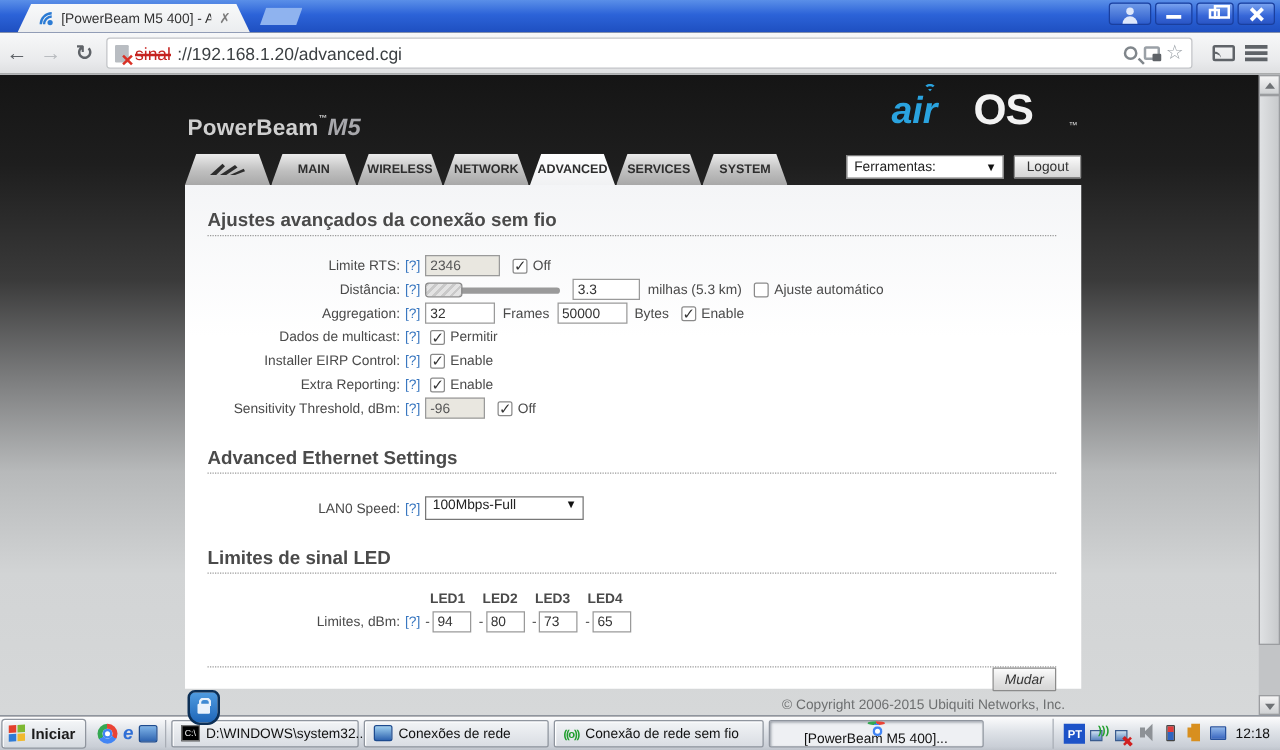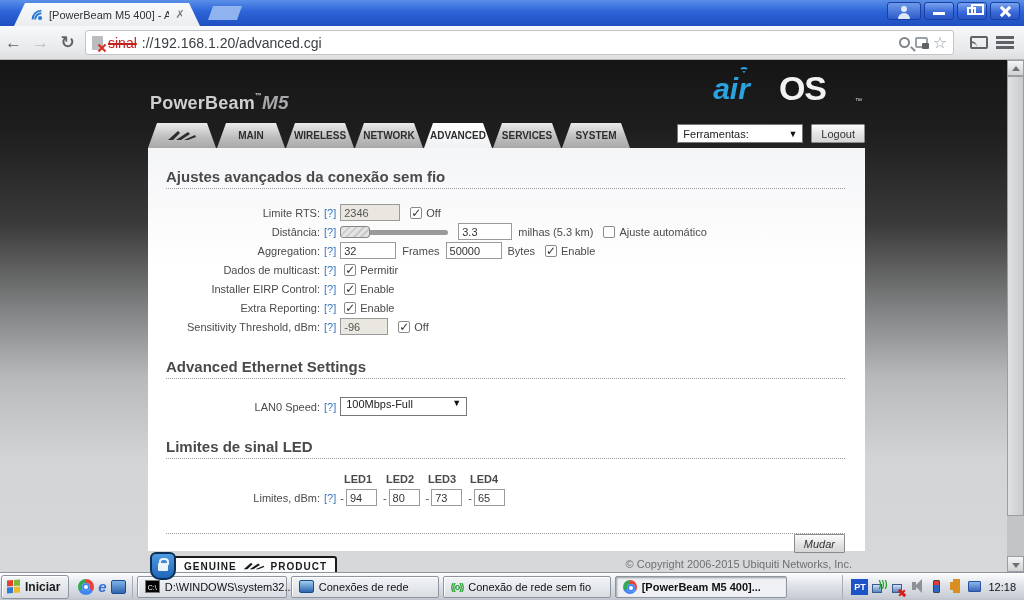--- a/index.html
+++ b/index.html
@@ -142,21 +142,21 @@
   .winflag i:nth-child(3){background:#2f7bd6;} .winflag i:nth-child(4){background:#f0b92e;}
   .ql { display:flex; gap:4px; align-items:center; padding:0 6px; border-right:1px solid #a8adb5; height:22px; }
   .chrome-ball { width:16px; height:16px; border-radius:50%;
     background:conic-gradient(#ea4335 0 33%, #4285f4 33% 66%, #34a853 66% 100%); position:relative; }
   .chrome-ball:after { content:""; position:absolute; left:4px; top:4px; width:8px; height:8px; border-radius:50%; background:#fff; box-shadow:inset 0 0 0 2px #4285f4; }
   .ie-e { font-size:15px; font-weight:bold; font-style:italic; color:#2f6fd6; line-height:1; }
   .ql-win { width:15px; height:14px; background:linear-gradient(#7fb4e8,#2f64b0); border:1px solid #1d4b8f; border-radius:2px; }
   .taskbtn { height:22px; margin-left:4px; padding:0 7px; display:flex; align-items:center; gap:5px; min-width:0;
     background:linear-gradient(#f2f4f6,#d9dde3); border:1px solid #8f959e; border-radius:2px;
     box-shadow:inset 1px 1px 0 #fff; font-size:11px; color:#111; white-space:nowrap; }
-  .taskbtn.active { background:#eef0f3; box-shadow:inset 1px 1px 2px #9aa0a8; font-weight:bold; }
+  .taskbtn.active { background:#eef0f3; box-shadow:inset 1px 1px 2px #9aa0a8; font-weight:normal;flex-direction:column; }
   .cmd-ic { width:15px; height:13px; background:#000; color:#fff; font-size:7px; line-height:13px; text-align:center; border:1px solid #777; flex:0 0 15px;}
   .net-ic { width:15px; height:13px; background:linear-gradient(#9fd0f0,#2f64b0); border:1px solid #1d4b8f; border-radius:2px; flex:0 0 15px;}
   .wifi-ic { color:#1f9e2c; font-size:9px; font-weight:bold; letter-spacing:-1px; flex:0 0 auto;}
   .tray { margin-left:auto; height:24px; display:flex; align-items:center; gap:4px; padding:0 8px 0 8px; border-left:1px solid #a8adb5; }
   .lang { width:17px; height:16px; background:#1d53c8; color:#fff; font-size:9px; font-weight:bold;
     display:flex; align-items:center; justify-content:center; }
   .tray-ic { width:15px; height:15px; position:relative; }
   .t-screen { position:absolute; left:0; bottom:1px; width:10px; height:9px; background:linear-gradient(#cfe2f2,#5b86c0); border:1px solid #3a5c8f; }
   .t-wave { position:absolute; right:0; top:0; color:#1f9e2c; font-size:9px; font-weight:bold; }
   .t-x:after { content:""; position:absolute; right:0; bottom:0; width:8px; height:2px; background:#d02020; transform:rotate(45deg); box-shadow:0 0 0 0.5px #d02020;}
@@ -377,31 +377,20 @@
       <div class="divider"></div>
       <div class="changerow">
         <div class="btn">Mudar</div>
       </div>
     </div>
 
     <div class="genuine">
       <span class="shield">
           <span class="lock"></span>
         </span>
-      <span class="gbadge">
-        <span>GENUINE</span>
-        <svg class="ant" width="22" height="10" viewBox="0 0 30 13">
-          <g fill="#1a1a1a">
-            <path d="M1 11 L11 2 L13 4 L6 11 Z"></path>
-            <path d="M9 11 L21 3 L23 5 L14 11 Z"></path>
-            <path d="M17 11 L28 6 L29 8 L21 11 Z"></path>
-          </g>
-        </svg>
-        <span>PRODUCT</span>
-      </span>
     </div>
     <div class="copyright">© Copyright 2006-2015 Ubiquiti Networks, Inc.</div>
 
     <div class="scrollbar">
       <div class="sb-btn up">
           <span class="tri-up"></span>
         </div>
       <div class="sb-thumb"></div>
       <div class="sb-btn down">
           <span class="tri-down"></span>

